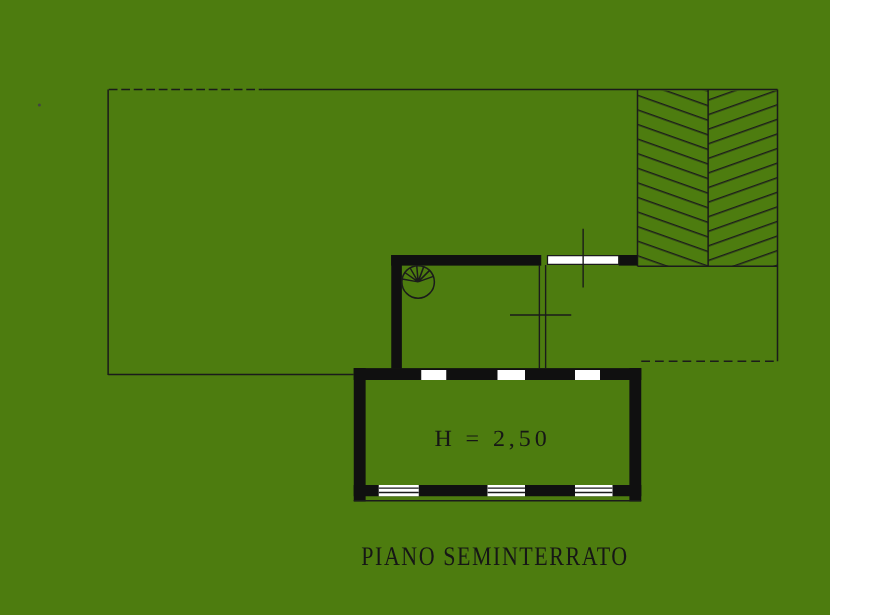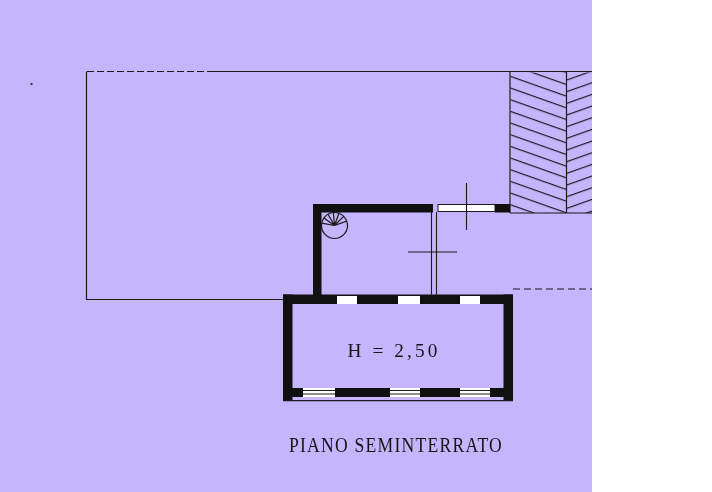--- a/index.html
+++ b/index.html
@@ -2,23 +2,23 @@
 <html><head>
 <meta charset="utf-8">
 <style>
   html, body {
     margin: 0;
     padding: 0;
     background: #ffffff;
   }
   .canvas {
     position: relative;
-    width: 592px;
+    width: 664px;
     height: 492px;
-    background: #c4b5fd;
+    background: #4d7c0f;
     overflow: hidden;
     font-family: "Liberation Serif", serif;
   }
   svg { display: block; }
   .plan-text {
     font-family: "Liberation Serif", serif;
     fill: #161616;
   }
   .caption-text {
     font-size: 21.5px;

